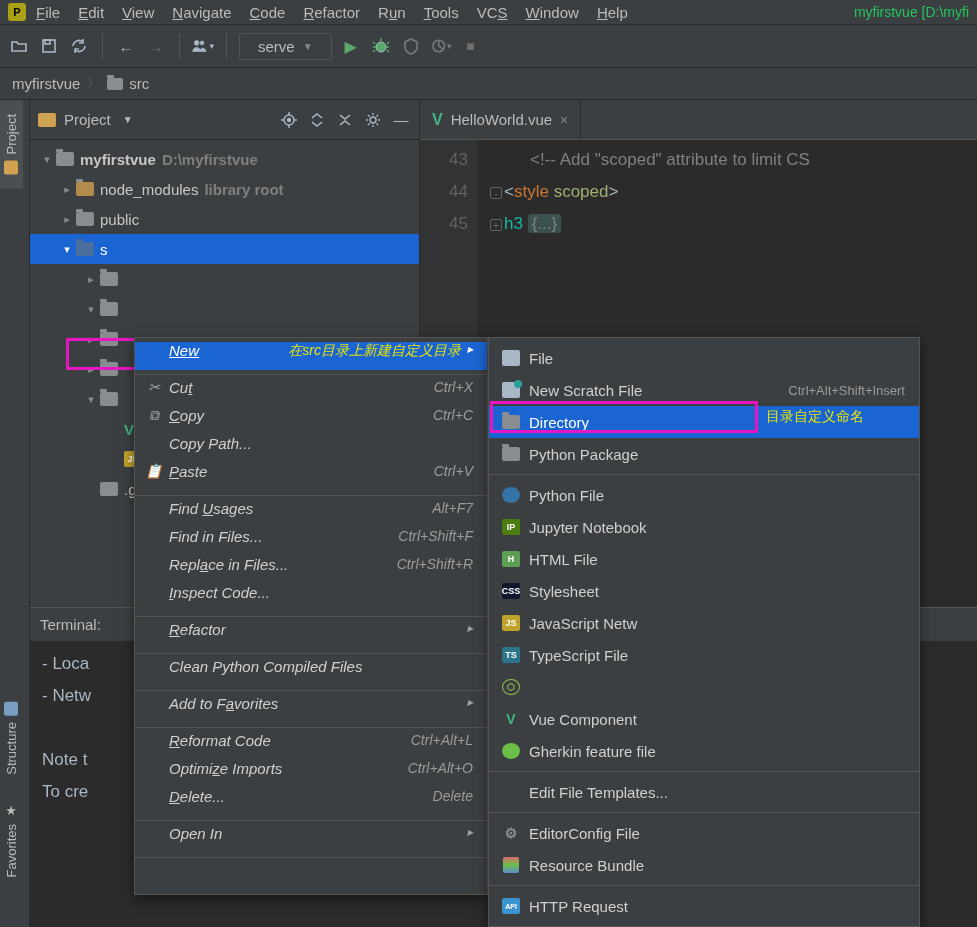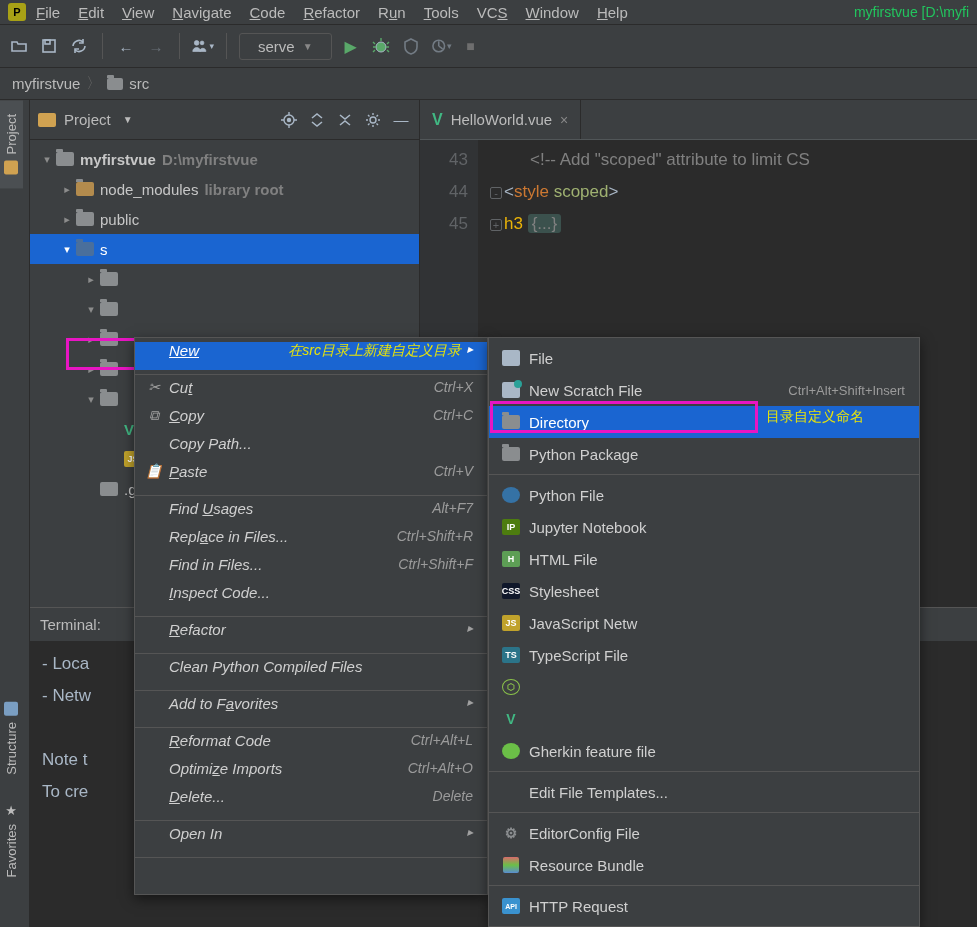--- a/index.html
+++ b/index.html
@@ -73,21 +73,21 @@
 .tabbar { display:flex; align-items:center; height:40px; background:#3c3f41; border-bottom:1px solid #515658;}
 .tab { display:flex; align-items:center; gap:8px; padding:0 12px; height:100%; border-right:1px solid #2b2b2b; color:#bbb;}
 .tab .vue-ic{color:#41b883;font-weight:bold;font-size:16px;}
 .tab .close{color:#888;font-size:14px;}
 .code { display:flex; font-family:"Consolas","Courier New",monospace; font-size:17px; line-height:32px; flex:1; overflow:hidden;}
 .gutter{ width:58px; background:#313335; color:#606366; text-align:right; padding:4px 10px 0 0;}
 .codebody{ padding:4px 12px 0 12px; color:#a9b7c6; white-space:pre;}
 .c-comment{color:#808080;}
 .c-tag{color:#cc7832;}
 .c-attr{color:#9fb171;}
-.c-sel{color:#eab308;}
+.c-sel{color:#14b8a6;}
 .c-fold{background:#3b514d;border-radius:3px;padding:0 4px;color:#808080;}
 .gut-fold{display:inline-block;width:12px;height:12px;border:1px solid #606366;border-radius:2px;text-align:center;line-height:10px;font-size:11px;color:#606366;margin-right:2px;}
 
 
 .terminal{ position:absolute; left:30px; right:0; bottom:0; height:320px; background:#2b2b2b; border-top:1px solid #555;}
 .term-head{height:34px;background:#3c3f41;padding:0 10px;display:flex;align-items:center;border-bottom:1px solid #2b2b2b;font-size:15px;}
 .term-body{font-family:"Consolas",monospace;font-size:17px;line-height:32px;color:#a9b7c6;padding:6px 12px;}
 .term-body .kw{color:#2aa198;}
 
 
@@ -393,30 +393,30 @@
       <span class="shortcut">Ctrl+V</span>
     </div>
   <div class="ctx1-sep"></div>
   <div class="ctx1-item">
       <span class="cicon"></span>
       <span class="lbl">Find <span class="ul">U</span>sages</span>
       <span class="shortcut">Alt+F7</span>
     </div>
   <div class="ctx1-item">
       <span class="cicon"></span>
+      <span class="lbl">Find in Files...</span>
+      <span class="shortcut">Ctrl+Shift+F</span>
+    </div>
+  <div class="ctx1-item">
+      <span class="cicon"></span>
       <span class="lbl">Repl<span class="ul">a</span>ce in Files...</span>
       <span class="shortcut">Ctrl+Shift+R</span>
     </div>
   <div class="ctx1-item">
       <span class="cicon"></span>
-      <span class="lbl">Find in Files...</span>
-      <span class="shortcut">Ctrl+Shift+F</span>
-    </div>
-  <div class="ctx1-item">
-      <span class="cicon"></span>
       <span class="lbl"><span class="ul">I</span>nspect Code...</span>
     </div>
   <div class="ctx1-sep"></div>
   <div class="ctx1-item">
       <span class="cicon"></span>
       <span class="lbl"><span class="ul">R</span>efactor</span>
       <span class="sub">▸</span>
     </div>
   <div class="ctx1-sep"></div>
   <div class="ctx1-item">
@@ -523,20 +523,21 @@
     </div>
   <div class="ctx2-item">
       <span class="cicon">
         <span class="fi fi-pkg">⬡</span>
       </span>
     </div>
   <div class="ctx2-item">
       <span class="cicon">
         <span class="fi fi-vue">V</span>
       </span>
+      <span class="lbl">Vue Component</span>
     </div>
   <div class="ctx2-item">
       <span class="cicon">
         <span class="fi fi-gherkin"></span>
       </span>
       <span class="lbl">Gherkin feature file</span>
     </div>
   <div class="ctx2-sep"></div>
   <div class="ctx2-item">
       <span class="cicon"></span>

